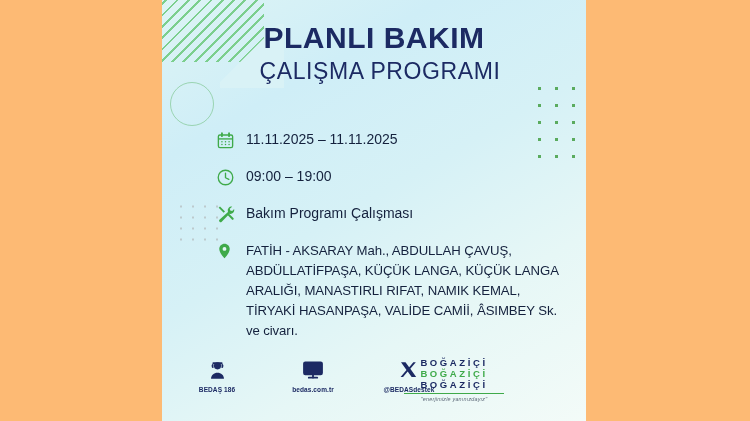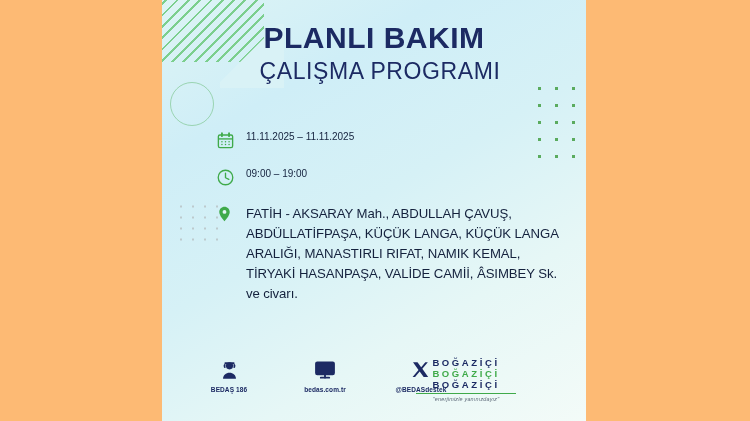--- a/index.html
+++ b/index.html
@@ -136,35 +136,35 @@
   .row .ico {
     flex: 0 0 30px;
     width: 30px;
     height: 24px;
     display: flex;
     align-items: center;
     justify-content: flex-start;
   }
   .row .txt {
     color: #14213d;
-    font-size: 10px;
+    font-size: 14px;
     line-height: 1.42;
     padding-top: 2px;
   }
   #row-address .txt {
     font-size: 13.2px;
     line-height: 1.52;
     letter-spacing: -0.1px;
   }
   #row-address { margin-top: 2px; justify-content: center; }
 
   
   #footer {
     position: absolute;
-    left: 12px;
+    left: 0;
     bottom: 10px;
     width: 352px;
     height: 58px;
   }
   #contact-group {
     position: absolute;
     left: 18px;
     top: 2px;
     display: flex;
     gap: 22px;
@@ -258,20 +258,30 @@
       <div class="row" id="row-time">
         <span class="ico">
           <svg width="19" height="19" viewBox="0 0 24 24" fill="none" stroke="#3faa4a" stroke-width="1.7">
             <circle cx="12" cy="12" r="9.2"></circle>
             <polyline points="12,6.6 12,12.3 16.2,14.4" stroke-linecap="round" stroke-linejoin="round"></polyline>
           </svg>
         </span>
         <span class="txt">09:00 – 19:00</span>
       </div>
 
+      <div class="row" id="row-work">
+        <span class="ico">
+          <svg width="20" height="20" viewBox="0 0 24 24" fill="#3faa4a">
+            <path d="M3.2 4.6l1.6-1.6 6.0 6.0-1.6 1.6z"></path>
+            <path d="M13.6 13.0l1.7-1.7 5.6 5.6a1.2 1.2 0 0 1 0 1.7l-.1.1a1.2 1.2 0 0 1-1.7 0z"></path>
+            <path d="M19.4 3.2a4.6 4.6 0 0 0-5.0 6.3L4.1 19.0a1.5 1.5 0 0 0 0 2.1l.4.4a1.5 1.5 0 0 0 2.1 0l9.6-9.8a4.6 4.6 0 0 0 5.6-5.6l-2.4 2.4-2.3-.6-.6-2.3z"></path>
+          </svg>
+        </span>
+        <span class="txt">Bakım Programı Çalışması</span>
+      </div>
 
       <div class="row" id="row-address">
         <span class="ico">
           <svg width="17" height="20" viewBox="0 0 24 24" fill="#3faa4a">
             <path d="M12 1.8c-4.1 0-7.4 3.3-7.4 7.4 0 5.6 7.4 13.0 7.4 13.0s7.4-7.4 7.4-13.0c0-4.1-3.3-7.4-7.4-7.4z"></path>
             <circle cx="12" cy="9.1" r="2.7" fill="#e3f6f6"></circle>
           </svg>
         </span>
         <span class="txt">FATİH - AKSARAY Mah., ABDULLAH ÇAVUŞ, ABDÜLLATİFPAŞA, KÜÇÜK LANGA, KÜÇÜK LANGA ARALIĞI, MANASTIRLI RIFAT, NAMIK KEMAL, TİRYAKİ HASANPAŞA, VALİDE CAMİİ, ÂSIMBEY Sk. ve civarı.</span>
       </div>

